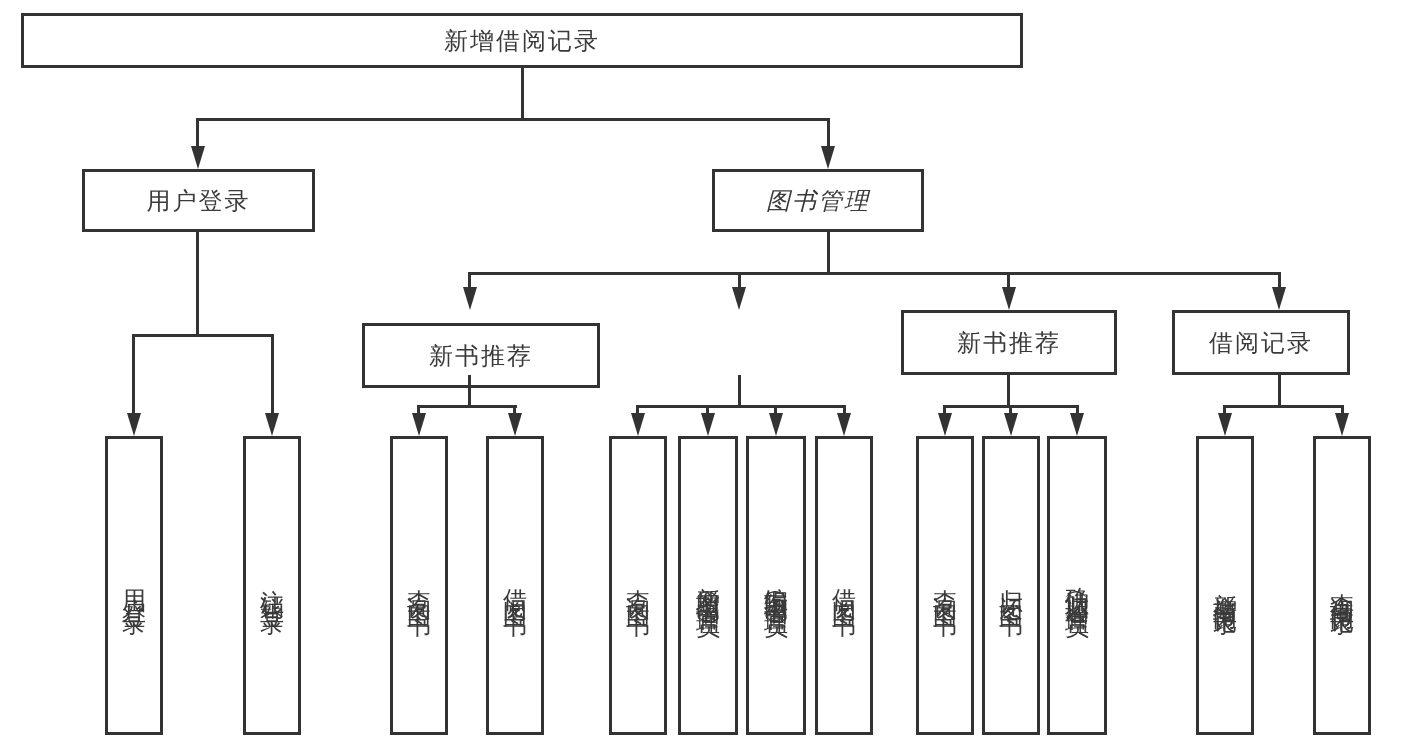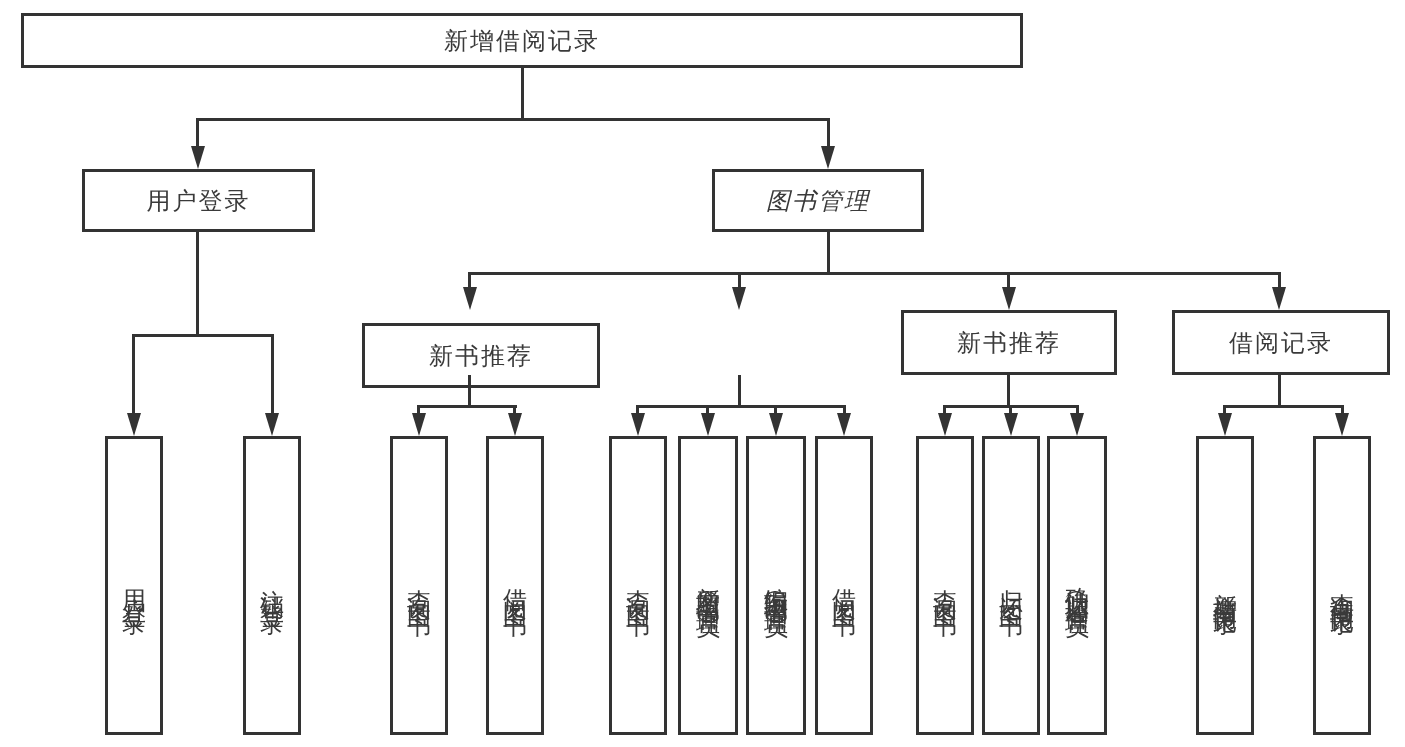--- a/index.html
+++ b/index.html
@@ -88,21 +88,21 @@
   <div class="arrow" style="left:1002px;top:287px;"></div>
   <div class="line vline" style="left:1278px;top:272px;height:15px;"></div>
   <div class="arrow" style="left:1272px;top:287px;"></div>
 
   <div class="box node" style="left:362px;top:323px;width:238px;height:65px;">
     <span>新书推荐</span>
   </div>
   <div class="box node" style="left:901px;top:310px;width:216px;height:65px;">
     <span>新书推荐</span>
   </div>
-  <div class="box node" style="left:1172px;top:310px;width:218px;height:65px;">
+  <div class="box node" style="left:1172px;top:310px;width:178px;height:65px;">
     <span>借阅记录</span>
   </div>
 
   <div class="line vline" style="left:468px;top:375px;height:30px;"></div>
   <div class="line hline" style="left:417px;top:405px;width:100px;"></div>
   <div class="line vline" style="left:417px;top:405px;height:10px;"></div>
   <div class="arrow" style="left:412px;top:413px;"></div>
   <div class="line vline" style="left:513px;top:405px;height:10px;"></div>
   <div class="arrow" style="left:508px;top:413px;"></div>
 

